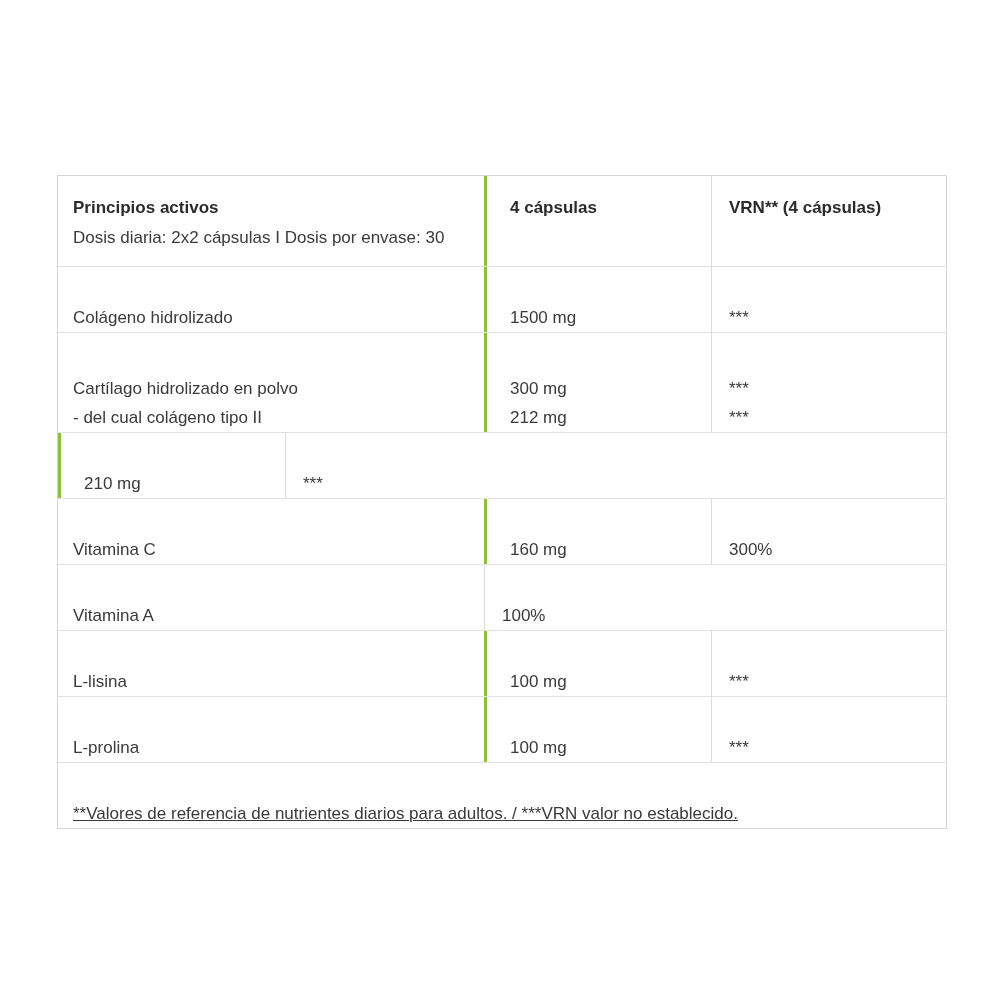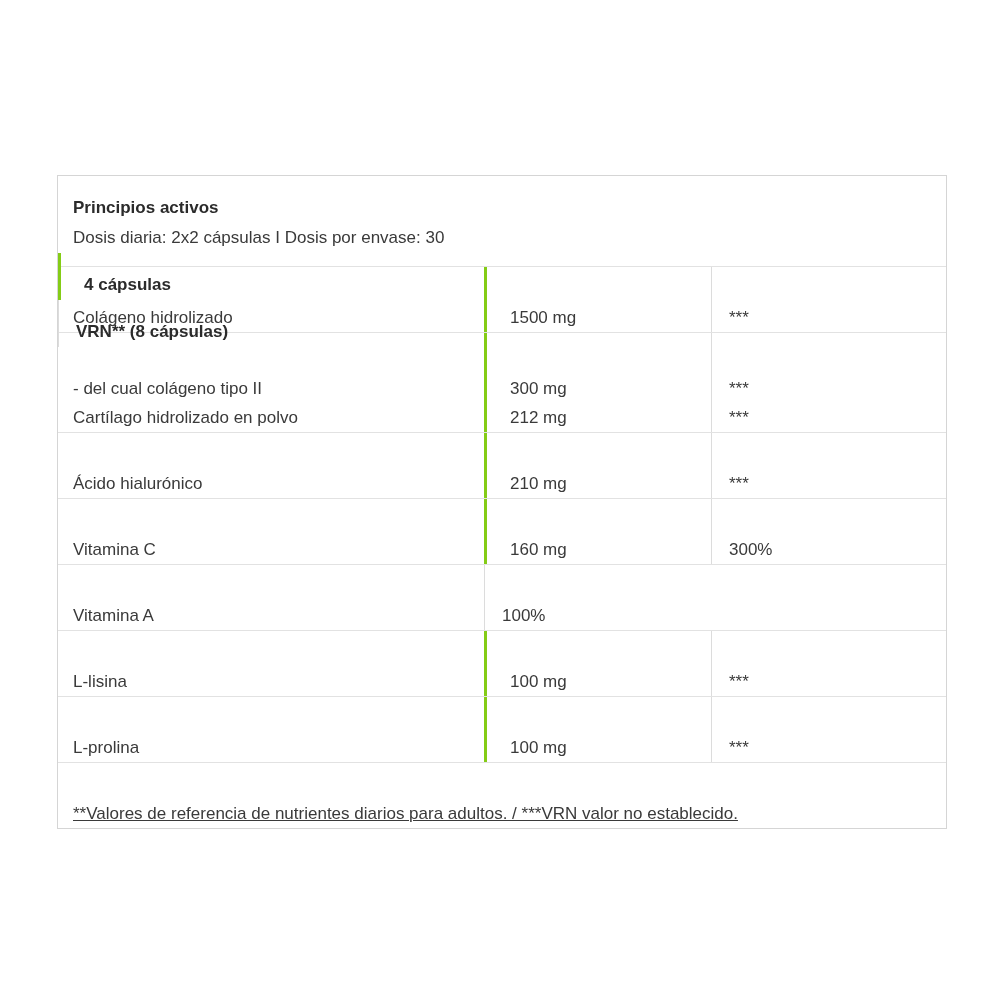--- a/index.html
+++ b/index.html
@@ -34,21 +34,21 @@
   }
   .cell {
     box-sizing: border-box;
     display: flex;
     flex-direction: column;
     justify-content: flex-end;
   }
   .c1 { width: 426px; padding-left: 15px; padding-right: 12px; }
   .c2 { width: 227px; padding-left: 23px; border-left: 3px solid #84cc16; }
   .c3 { flex: 1; padding-left: 17px; border-left: 1px solid #dcdcdc; }
-  .row.header { height: 90px; flex-direction: column; }
+  .row.header { height: 90px; }
   .row.header .cell { justify-content: flex-start; padding-top: 17px; }
   .row.body { height: 66px; }
   .row.body.double { height: 100px; }
   .row.foot { height: 66px; }
   .row.foot .cell { width: 100%; padding-left: 15px; border-left: none; text-decoration: underline; }
   .bold { font-weight: 700; color: #2b2b2b; }
   .line { line-height: 29px; }
   .header .line { line-height: 30px; }
 </style>
 </head>
@@ -59,55 +59,52 @@
 
     <div class="row header">
       <div class="cell c1">
         <div class="line bold">Principios activos</div>
         <div class="line">Dosis diaria: 2x2 cápsulas I Dosis por envase: 30</div>
       </div>
       <div class="cell c2">
         <div class="line bold">4 cápsulas</div>
       </div>
       <div class="cell c3">
-        <div class="line bold">VRN** (8 cápsulas)</div>
+        <div class="line bold">VRN** (4 cápsulas)</div>
       </div>
     </div>
 
     <div class="row body">
       <div class="cell c1">
         <div class="line">Colágeno hidrolizado</div>
       </div>
       <div class="cell c2">
         <div class="line">1500 mg</div>
       </div>
       <div class="cell c3">
         <div class="line">***</div>
       </div>
     </div>
 
     <div class="row body double">
       <div class="cell c1">
+        <div class="line">Cartílago hidrolizado en polvo</div>
         <div class="line">- del cual colágeno tipo II</div>
-        <div class="line">Cartílago hidrolizado en polvo</div>
       </div>
       <div class="cell c2">
         <div class="line">300 mg</div>
         <div class="line">212 mg</div>
       </div>
       <div class="cell c3">
         <div class="line">***</div>
         <div class="line">***</div>
       </div>
     </div>
 
     <div class="row body">
-      <div class="cell c1">
-        <div class="line">Ácido hialurónico</div>
-      </div>
       <div class="cell c2">
         <div class="line">210 mg</div>
       </div>
       <div class="cell c3">
         <div class="line">***</div>
       </div>
     </div>
 
     <div class="row body">
       <div class="cell c1">

